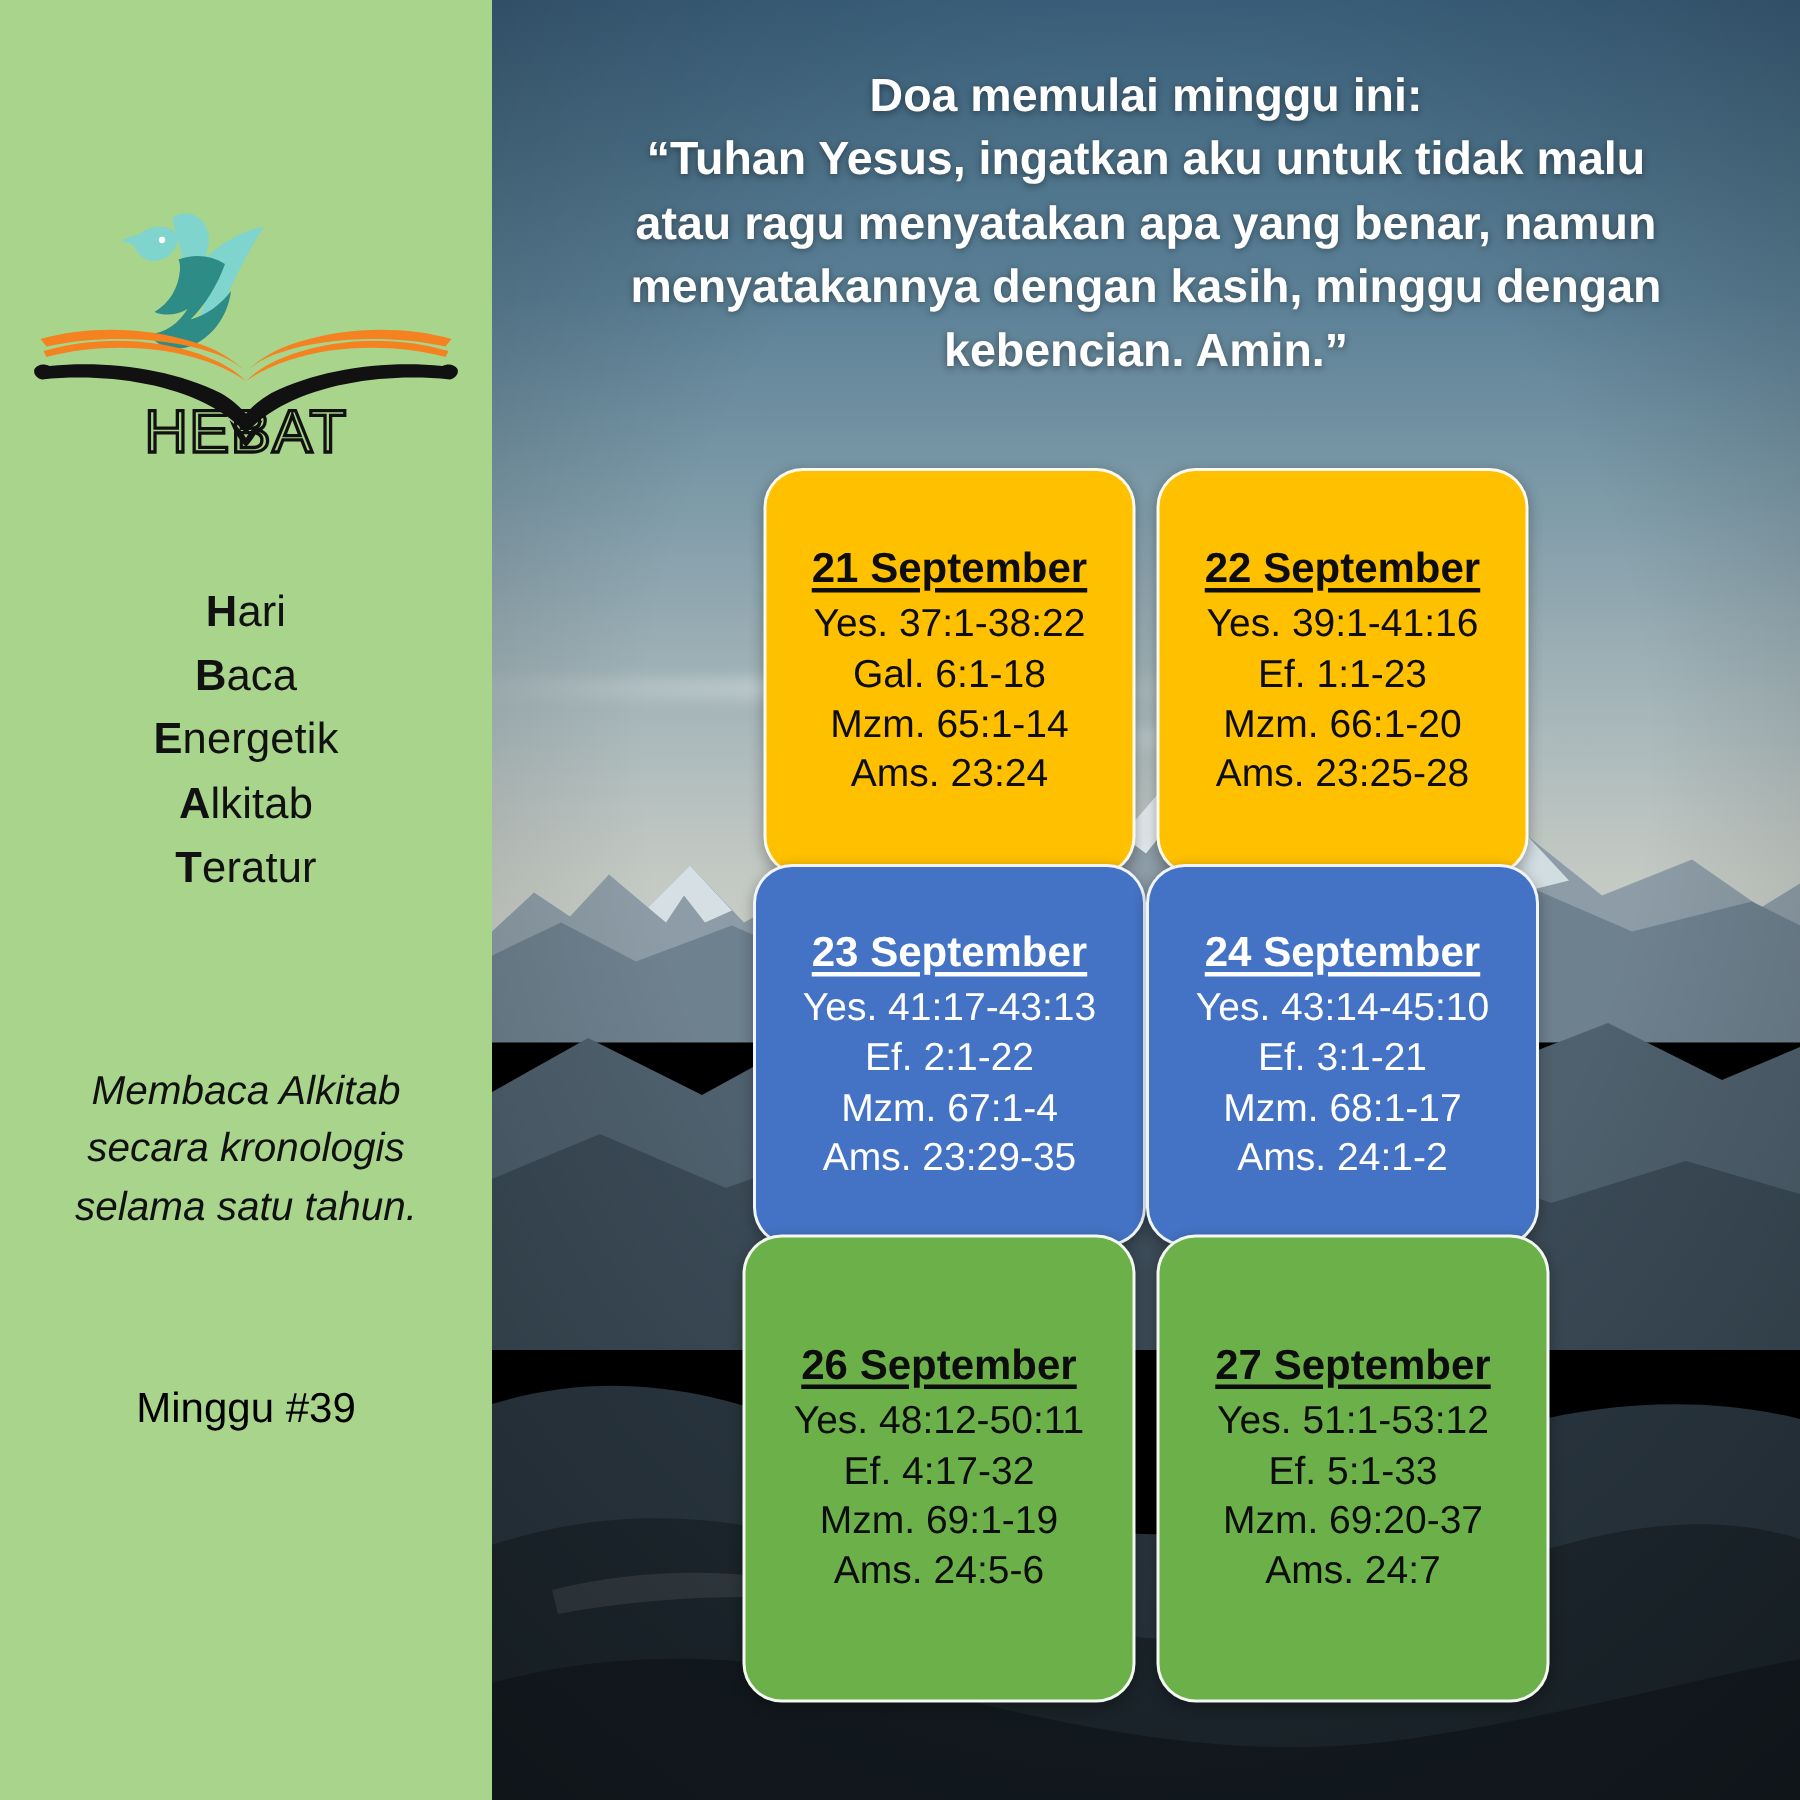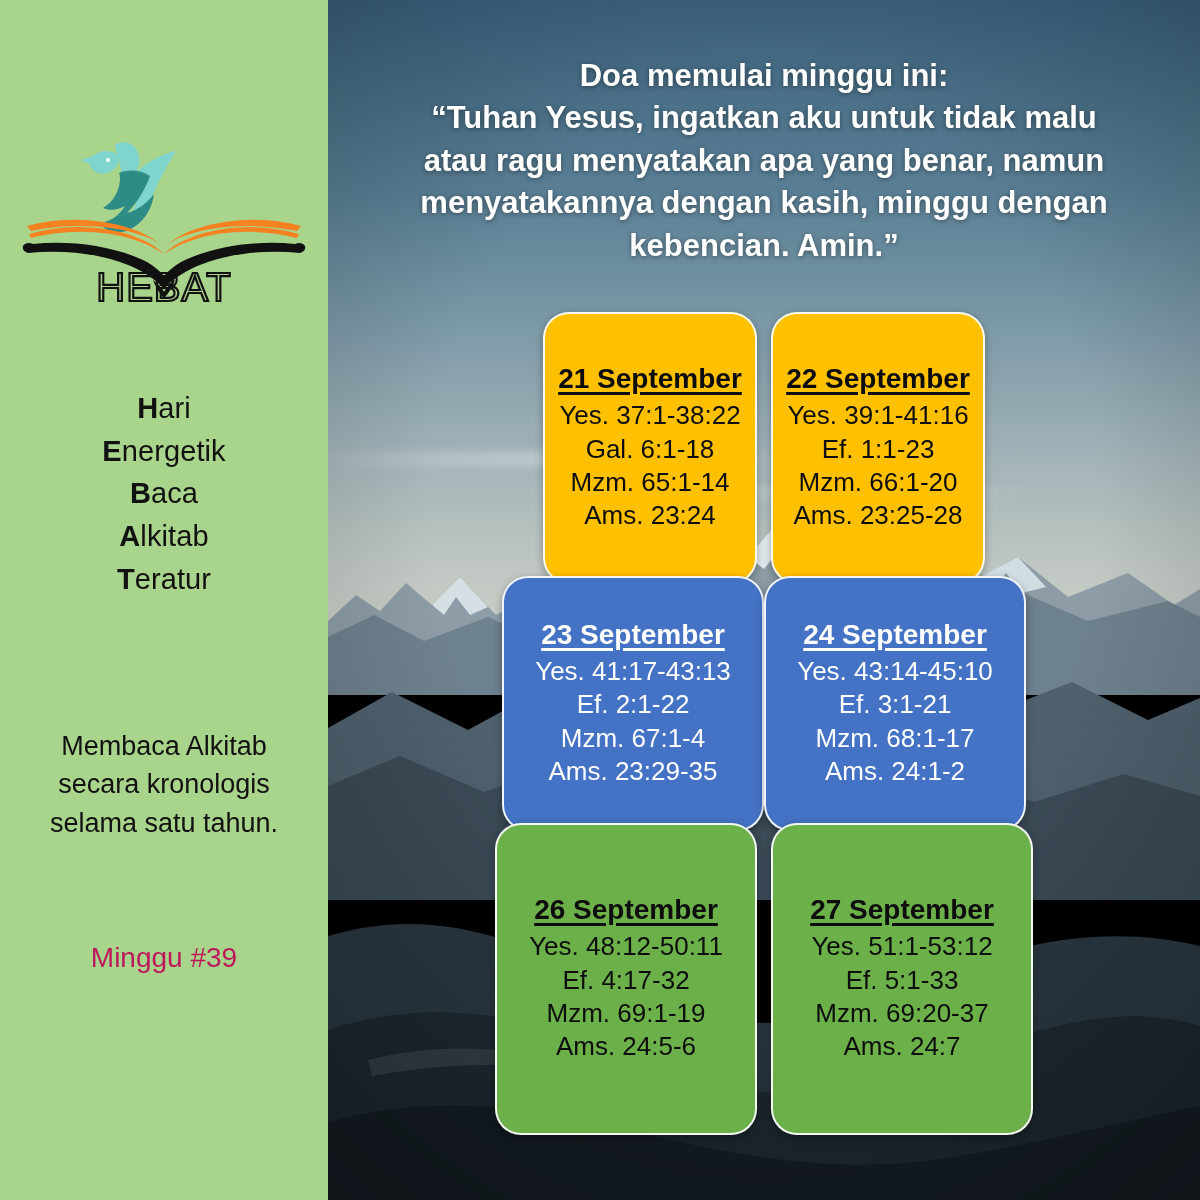--- a/index.html
+++ b/index.html
@@ -30,32 +30,33 @@
     text-align:center;
     color:#111;
     font-size:29px;
     line-height:1.47;
     font-weight:400;
     letter-spacing:.1px;
   }
   .acronym .cap { font-weight:700; }
 
   .tagline {
-    margin-top:79px;
+    margin-top:60px;
     text-align:center;
     color:#111;
     font-size:27px;
     line-height:1.42;
     width:270px;
+    font-style:italic;
   }
 
   .weeknum {
     margin-top:52px;
     text-align:center;
-    color:#be185d;
+    color:#000000;
     font-size:28px;
   }
 
   
   .main {
     position:relative;
     width:872px; height:1200px;
     flex:0 0 872px;
     overflow:hidden;
   }
@@ -84,21 +85,21 @@
   .ridge-mid   { bottom:300px; height:300px; }
   .ridge-dark  { bottom:0;     height:470px; }
 
   .vignette {
     position:absolute; inset:0;
     background:radial-gradient(ellipse 85% 75% at 50% 42%, rgba(0,0,0,0) 45%, rgba(0,0,0,.30) 100%);
   }
 
   
   .prayer {
-    position:absolute; left:0; right:0; top:55px;
+    position:absolute; left:0; right:0; top:43px;
     padding:0 22px;
     text-align:center;
     color:#fff;
     font-size:31px;
     line-height:1.37;
     font-weight:600;
     text-shadow:0 1px 5px rgba(0,0,0,.42);
     z-index:5;
   }
   .prayer .pline { display:block; }
@@ -116,21 +117,21 @@
 
   .card {
     border-radius:26px;
     border:2px solid rgba(255,255,255,.92);
     box-shadow:0 3px 9px rgba(0,0,0,.30);
     display:flex; flex-direction:column;
     align-items:center; justify-content:center;
     text-align:center;
     padding:14px 10px;
   }
-  .card-yellow { background:#FFC000; color:#0d0d0d; width:214px; height:272px; }
+  .card-yellow { background:#FFC000; color:#0d0d0d; width:248px; height:272px; }
   .card-blue   { background:#4472C4; color:#ffffff; width:262px; height:255px; }
   .card-green  { background:#6CB04A; color:#0d0d0d; width:262px; height:312px; }
 
   .card-date {
     font-size:28px; font-weight:700;
     text-decoration:underline;
     text-underline-offset:4px;
     text-decoration-thickness:2.6px;
     margin-bottom:4px;
     white-space:nowrap;
@@ -184,22 +185,22 @@
                C5 134 3 131 4 128 Z" fill="#111111"></path>
       <path d="M134 162 C139 166 143 170 145 174 C147 170 151 166 156 162
                C153 170 149 176 145 180 C141 176 137 170 134 162 Z" fill="#111111"></path>
 
       <text x="145" y="183" text-anchor="middle" font-family="'Liberation Sans', sans-serif" font-size="40" letter-spacing="1" fill="none" stroke="#111111" stroke-width="2.2">HEBAT</text>
     </svg>
   </div>
 
   <div class="acronym">
     <div><span class="cap">H</span><span>ari</span></div>
+    <div><span class="cap">B</span><span>aca</span></div>
     <div><span class="cap">E</span><span>nergetik</span></div>
-    <div><span class="cap">B</span><span>aca</span></div>
     <div><span class="cap">A</span><span>lkitab</span></div>
     <div><span class="cap">T</span><span>eratur</span></div>
   </div>
 
   <div class="tagline">Membaca Alkitab secara kronologis selama satu tahun.</div>
 
   <div class="weeknum">Minggu #39</div>
 </aside>
 
 <main class="main">

